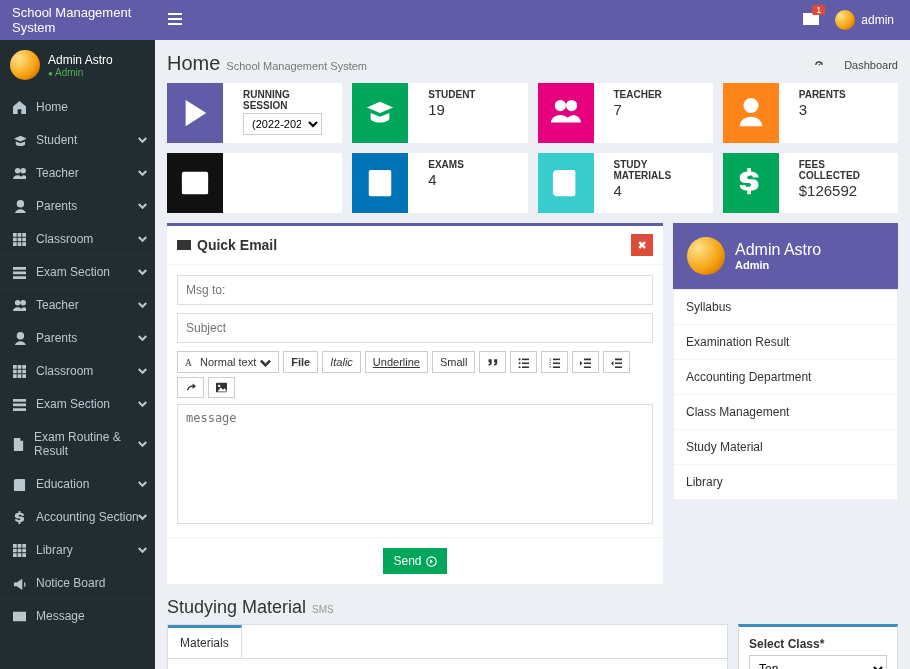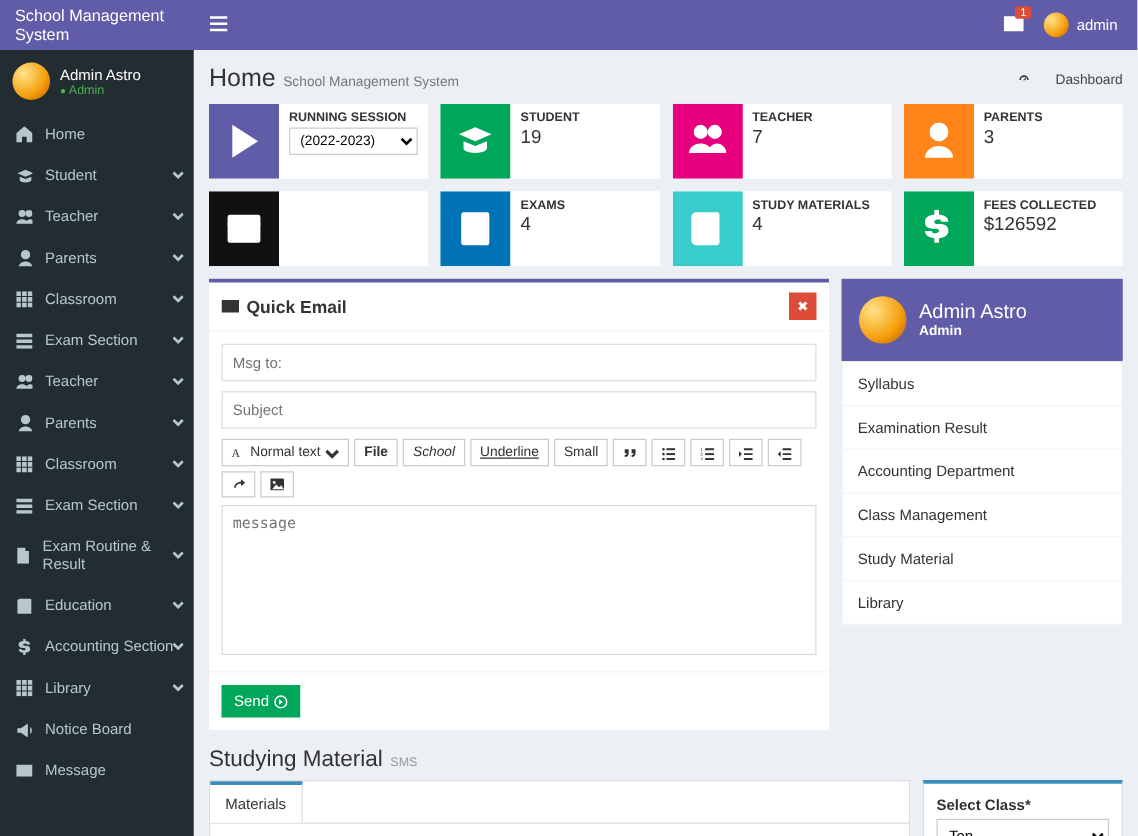--- a/index.html
+++ b/index.html
@@ -29,39 +29,39 @@
 .main{position:absolute;top:40px;left:155px;width:755px;height:629px;overflow:auto;padding:10px 12px}
 .page-h{display:flex;align-items:baseline;gap:6px;margin:2px 0 8px 0}
 .page-h h1{font-size:20px;color:#333;font-weight:500}
 .page-h small{color:#777;font-size:11px}
 .bc{margin-left:auto;font-size:11px;color:#444;display:flex;align-items:center;gap:20px}
 .bc svg{width:10px;height:10px;fill:#333}
 .cards{display:grid;grid-template-columns:repeat(4,1fr);gap:10px;margin-bottom:10px}
 .card{background:#fff;height:60px;display:flex;overflow:hidden}
 .card .tile{width:56px;height:60px;display:flex;align-items:center;justify-content:center}
 .card .tile svg{width:30px;height:30px;fill:#fff}
-.card .body{padding:6px 8px;flex:1}
+.card .body{padding:6px 20px;flex:1}
 .card .lbl{font-size:10px;color:#333;text-transform:uppercase;font-weight:600}
 .card .val{font-size:15px;font-weight:400;color:#333;margin-top:1px}
 .card select{width:100%;font-size:11px;padding:3px 4px;border:1px solid #ccc;margin-top:2px;background:#fff}
 .row2{display:flex;gap:10px;margin-bottom:12px;align-items:flex-start}
 .qmail{flex:1;background:#fff;border-top:3px solid #605ca8}
 .box-h{display:flex;align-items:center;padding:8px 10px;border-bottom:1px solid #f4f4f4}
 .box-h svg{width:14px;height:14px;fill:#333;margin-right:6px}
 .box-h .htxt{font-size:14px;font-weight:600}
 .box-h .close{margin-left:auto;width:22px;height:22px;background:#dd4b39;color:#fff;display:flex;align-items:center;justify-content:center;cursor:pointer;font-size:11px}
 .qmail .bbody{padding:10px}
 .qmail input[type=text]{width:100%;border:1px solid #ddd;padding:7px 8px;font-size:12px;margin-bottom:8px}
 .toolbar{display:flex;gap:4px;flex-wrap:wrap;margin-bottom:6px}
 .tbtn{border:1px solid #ccc;background:#fff;padding:4px 7px;font-size:11px;cursor:pointer;display:flex;align-items:center}
 .tbtn svg{width:11px;height:11px;fill:#333}
 .tbtn.sel{display:flex;align-items:center;gap:4px}
 .tbtn.b{font-weight:700}.tbtn.i{font-style:italic}.tbtn.u{text-decoration:underline}
 .msgarea{width:100%;height:120px;border:1px solid #ddd;padding:6px 8px;font-size:12px;resize:none}
-.qmail .foot{padding:10px;border-top:1px solid #f4f4f4;display:flex;justify-content:flex-start;border-bottom:1px solid #eee}
+.qmail .foot{padding:10px;border-top:1px solid #f4f4f4;display:flex;justify-content:center;border-bottom:1px solid #eee}
 .btn-send{background:#00a65a;color:#fff;border:none;padding:6px 10px;font-size:12px;cursor:pointer;display:flex;align-items:center;gap:4px}
 .btn-send svg{width:11px;height:11px;fill:#fff}
 .profile-box{width:225px}
 .pb-head{background:#605ca8;color:#fff;padding:14px;display:flex;align-items:center;gap:10px}
 .pb-head .avatar-lg{width:38px;height:38px;border-radius:50%;background:radial-gradient(circle at 30% 30%,#ffe38a,#f59e0b 60%,#b45309)}
 .pb-head .pname{font-size:16px}
 .pb-head .prole{font-size:11px;font-weight:600}
 .pb-list{background:#fff;border:1px solid #eee;list-style:none}
 .pb-list li{padding:10px 12px;font-size:12px;border-bottom:1px solid #f4f4f4;cursor:pointer}
 .study-h{display:flex;align-items:baseline;gap:6px;margin:4px 0 6px 0}
@@ -496,21 +496,21 @@
           <span class="tbtn sel">
               <svg viewBox="0 0 14 14">
                 <use href="#i-A"></use>
               </svg>
               <span>Normal text</span> 
               <svg viewBox="0 0 12 12">
                 <use href="#i-chev"></use>
               </svg>
             </span>
           <span class="tbtn b">File</span>
-          <span class="tbtn i">School</span>
+          <span class="tbtn i">Italic</span>
           <span class="tbtn u">Underline</span>
           <span class="tbtn">Small</span>
           <span class="tbtn">
               <svg viewBox="0 0 14 14">
                 <use href="#i-quote"></use>
               </svg>
             </span>
           <span class="tbtn">
               <svg viewBox="0 0 14 14">
                 <use href="#i-ul"></use>

